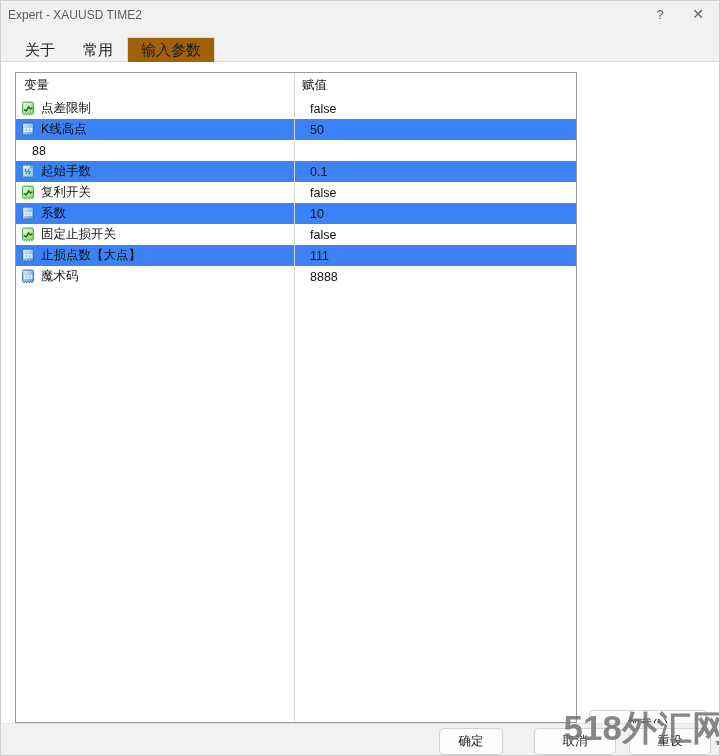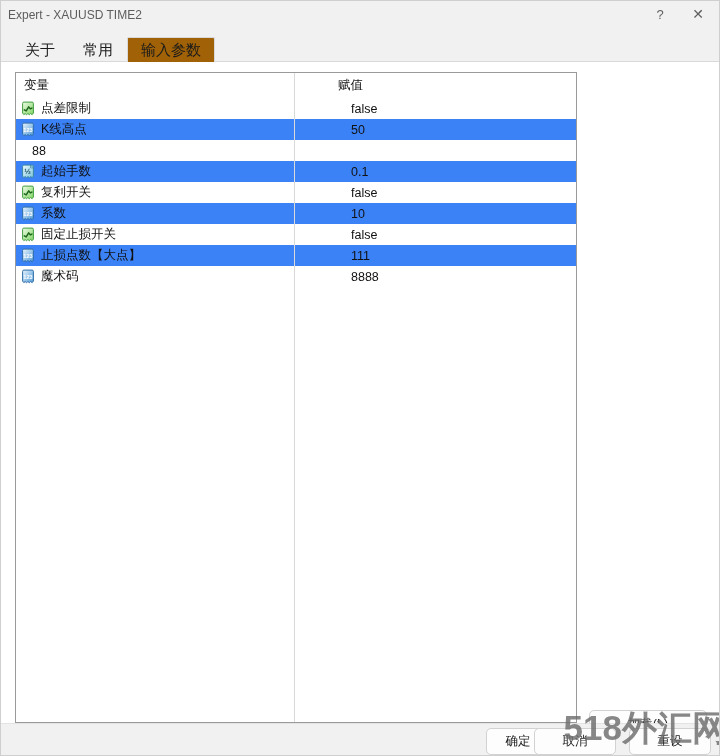--- a/index.html
+++ b/index.html
@@ -51,22 +51,22 @@
   
   .ptable{
     position:absolute;left:14px;top:10px;width:562px;height:651px;
     border:1px solid #9a9a9a;box-sizing:border-box;background:#ffffff;
     overflow:hidden;
   }
   .col-divider{
     position:absolute;left:278px;top:0;bottom:0;width:1px;
     background:#d9d9d9;z-index:2;
   }
-  .thead{display:flex;height:25px;align-items:center;font-size:12.5px;color:#111;gap:36px;}
-  .trow{display:flex;height:21px;align-items:center;font-size:12.5px;color:#111;gap:41px;}
+  .thead{display:flex;height:25px;align-items:center;font-size:12.5px;color:#111;}
+  .trow{display:flex;height:21px;align-items:center;font-size:12.5px;color:#111;}
   .trow.alt{background:#3b82f6;}
   .cell-var{
     width:278px;box-sizing:border-box;padding-left:8px;
     display:flex;align-items:center;gap:5px;overflow:hidden;white-space:nowrap;
   }
   .thead .cell-val{padding-left:8px;}
   .cell-val{
     flex:1;box-sizing:border-box;padding-left:16px;
     overflow:hidden;white-space:nowrap;
   }
@@ -81,21 +81,21 @@
     font-size:12.5px;color:#1b1b1b;cursor:default;
     font-family:"Liberation Sans",sans-serif;
   }
   .btn-load{left:588px;top:648px;width:118px;height:28px;}
   .btn-save{left:588px;top:690px;width:118px;height:28px;}
   
   .footer{
     position:absolute;left:0;right:0;top:722px;height:34px;
     background:#f1f1f1;border-top:1px solid #e3e3e3;box-sizing:border-box;
   }
-  .btn-ok{left:438px;top:727px;width:64px;height:27px;margin-left:47px;}
+  .btn-ok{left:438px;top:727px;width:64px;height:27px;}
   .btn-cancel{left:533px;top:727px;width:82px;height:27px;}
   .btn-reset{left:628px;top:727px;width:82px;height:27px;}
   
   .watermark{
     position:absolute;right:-8px;bottom:3px;z-index:10;
     font-size:35px;font-weight:bold;color:#6e6e6e;opacity:0.82;
     white-space:nowrap;pointer-events:none;letter-spacing:0px;
   }
   .hidden-defs{position:absolute;width:0;height:0;overflow:hidden;}
 </style>

